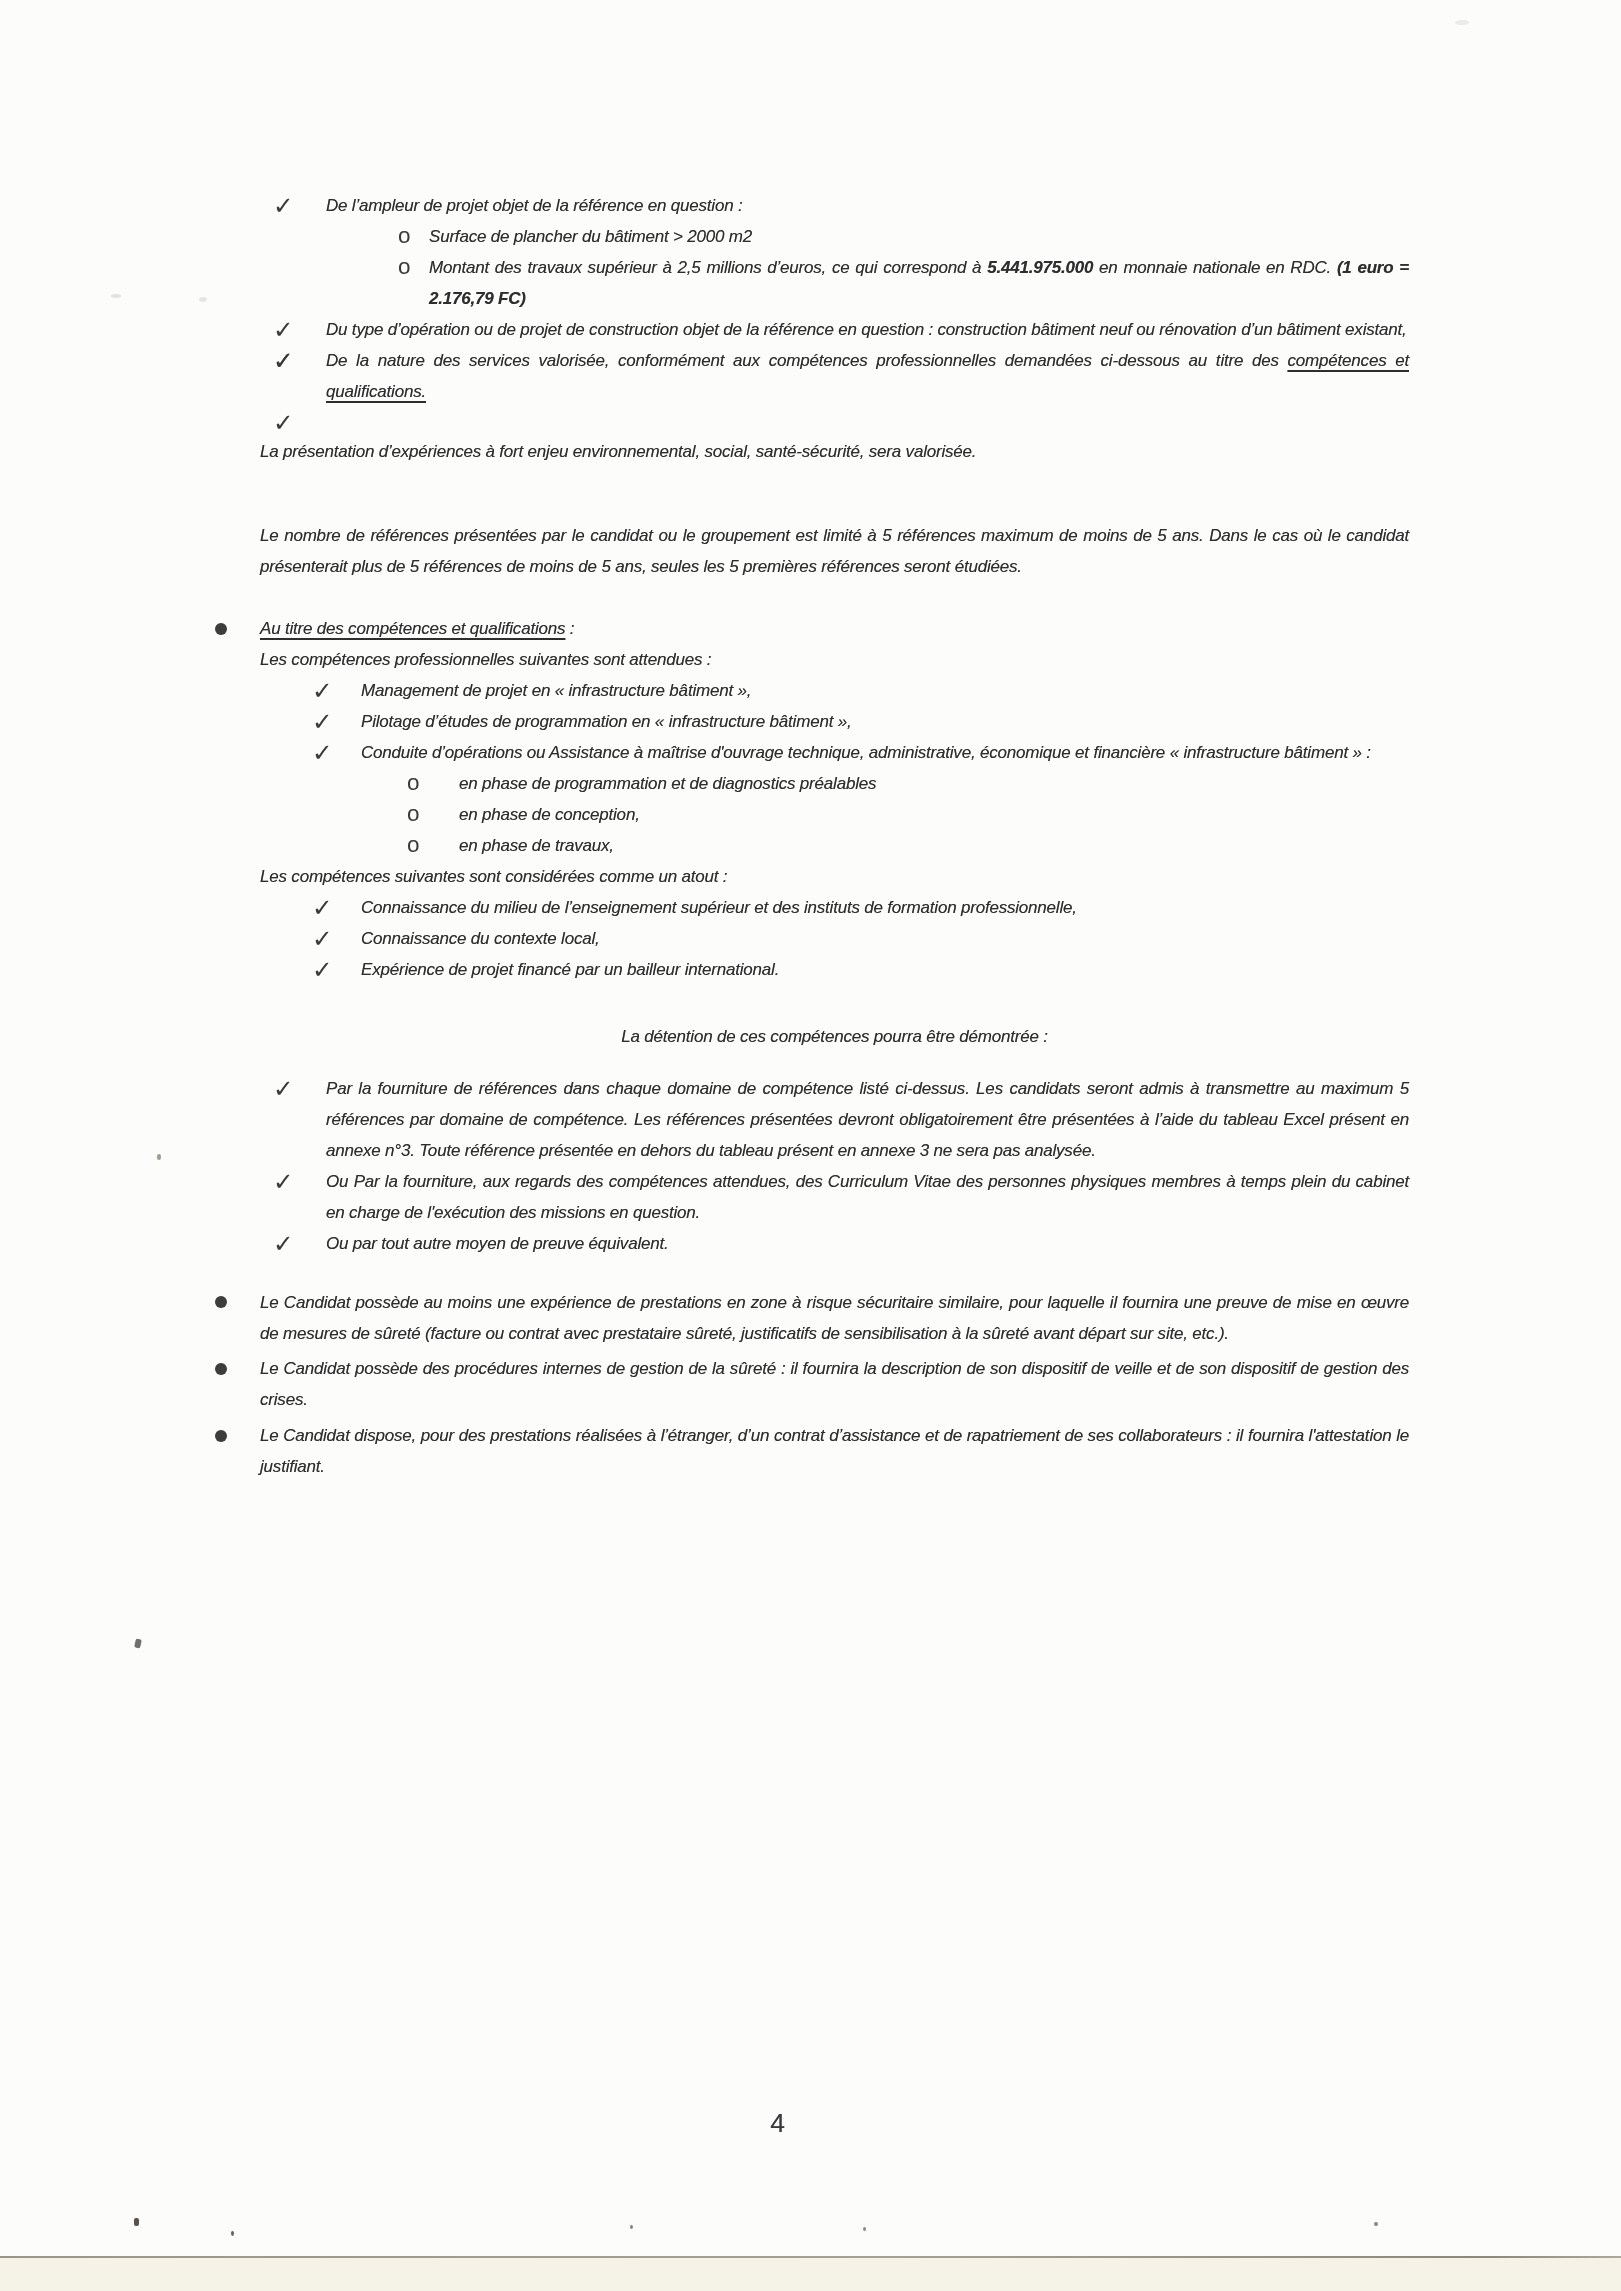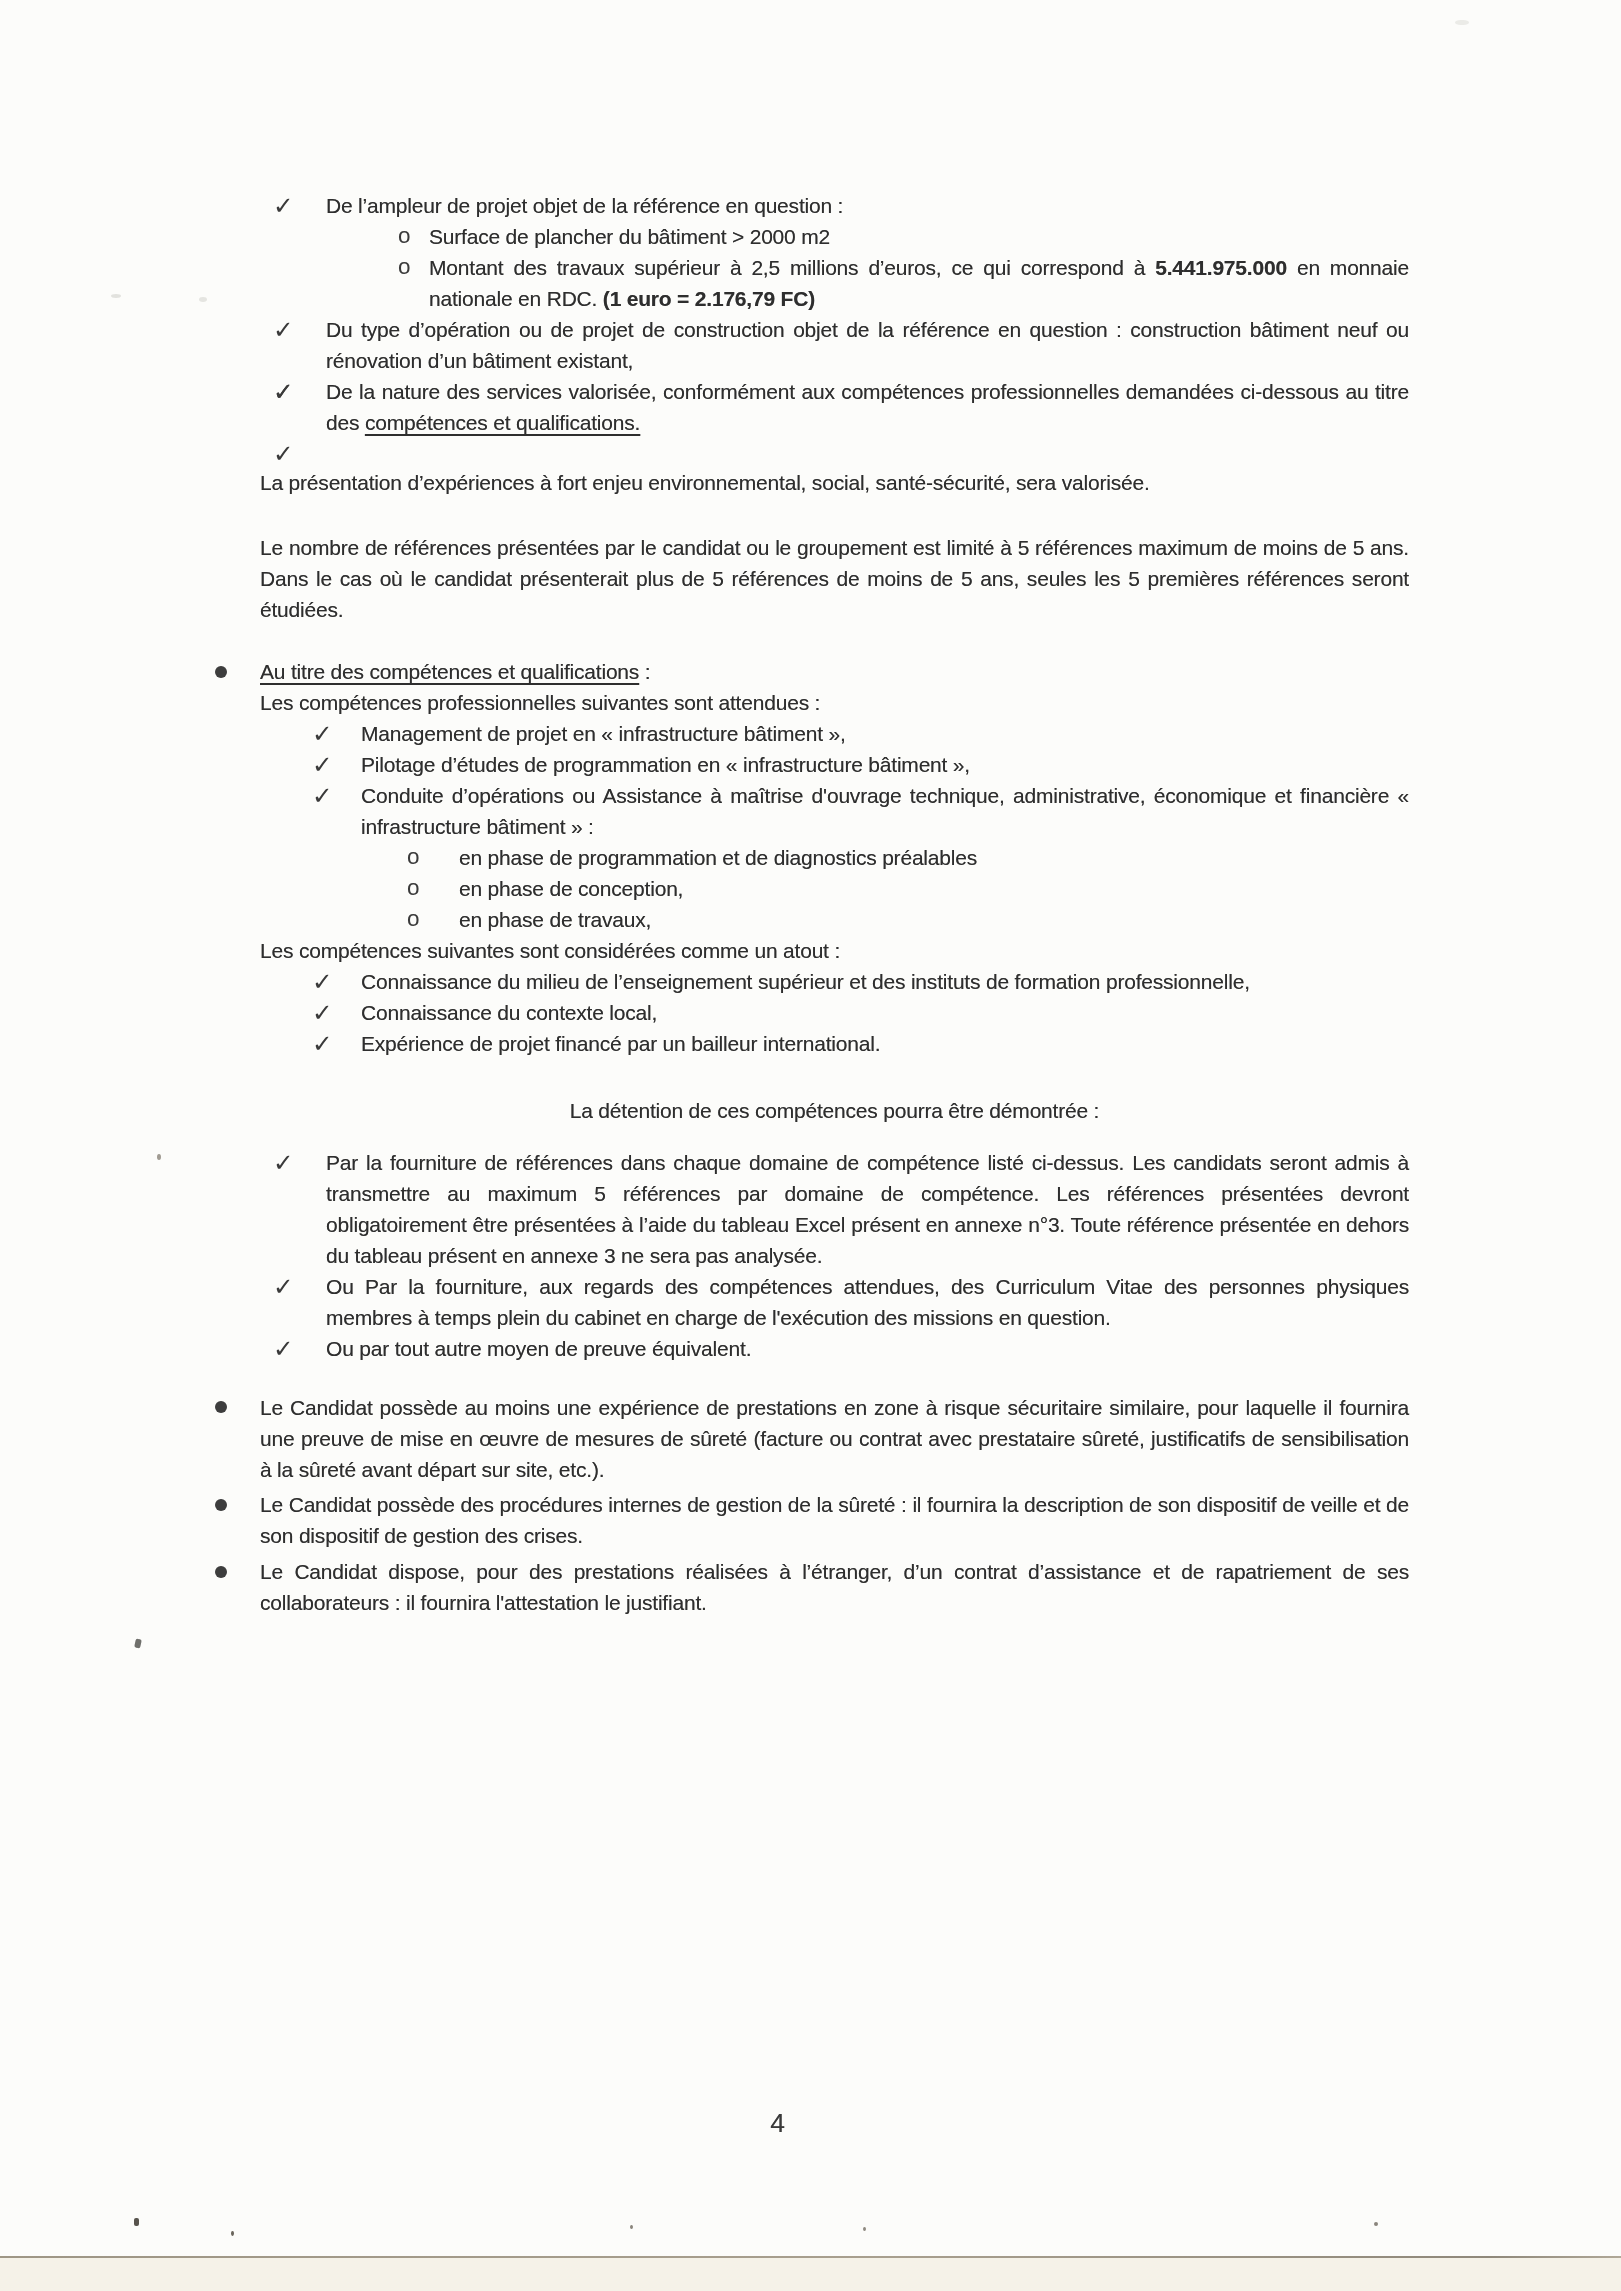--- a/index.html
+++ b/index.html
@@ -6,22 +6,23 @@
   body{
     width:1621px;height:2292px;position:relative;
     background:#fcfcfa;
     font-family:"Liberation Sans","DejaVu Sans",sans-serif;
     color:#2e2e2e;
     overflow:hidden;
   }
   .page{position:absolute;inset:0;}
   .flow{position:absolute;left:162px;top:190px;width:1247px;}
   .t,.p{
-    font-size:21px;line-height:31px;letter-spacing:-0.2px;
+    font-size:17px;line-height:31px;letter-spacing:-0.2px;
     text-shadow:0 0 0.4px rgba(46,46,46,.55);
+    font-style:italic;
   }
   .j{text-align:justify;}
   .ml{margin-left:98px;}
   p{margin:0;text-align:center;}
   ul{list-style:none;margin:0;padding:0;}
   .b{font-weight:bold;}
   .u{text-decoration:underline;text-decoration-thickness:1.6px;text-underline-offset:3.9px;}
 
   
   .chk > li{position:relative;padding-left:164px;}
@@ -40,21 +41,21 @@
   .mark{font-size:24.5px;line-height:31px;color:#3a3a3a;}
   .mark.om{font-size:22.5px;}
 
   
   .bul > li{position:relative;padding-left:98px;}
   .dot{position:absolute;left:53px;top:9.8px;width:11.8px;height:11.8px;border-radius:50%;background:#3d3d3d;}
   .bul.sec > li + li{margin-top:4.9px;}
 
   
   .m-presentation{margin-top:29px;}
-  .m-limit{margin-top:34px;}
+  .m-limit{margin-top:53px;}
   .m-competences{margin-top:31px;}
   .m-detention{margin-top:36px;}
   .m-demo{margin-top:20.6px;}
   .m-security{margin-top:60px;}
   .m-security-list{margin-top:28px;}
 
   .pageno{
     position:absolute;top:2108px;left:750px;width:55px;text-align:center;
     font-size:26.5px;line-height:30px;color:#3a3a3a;
     text-shadow:0 0 0.4px rgba(46,46,46,.5);

